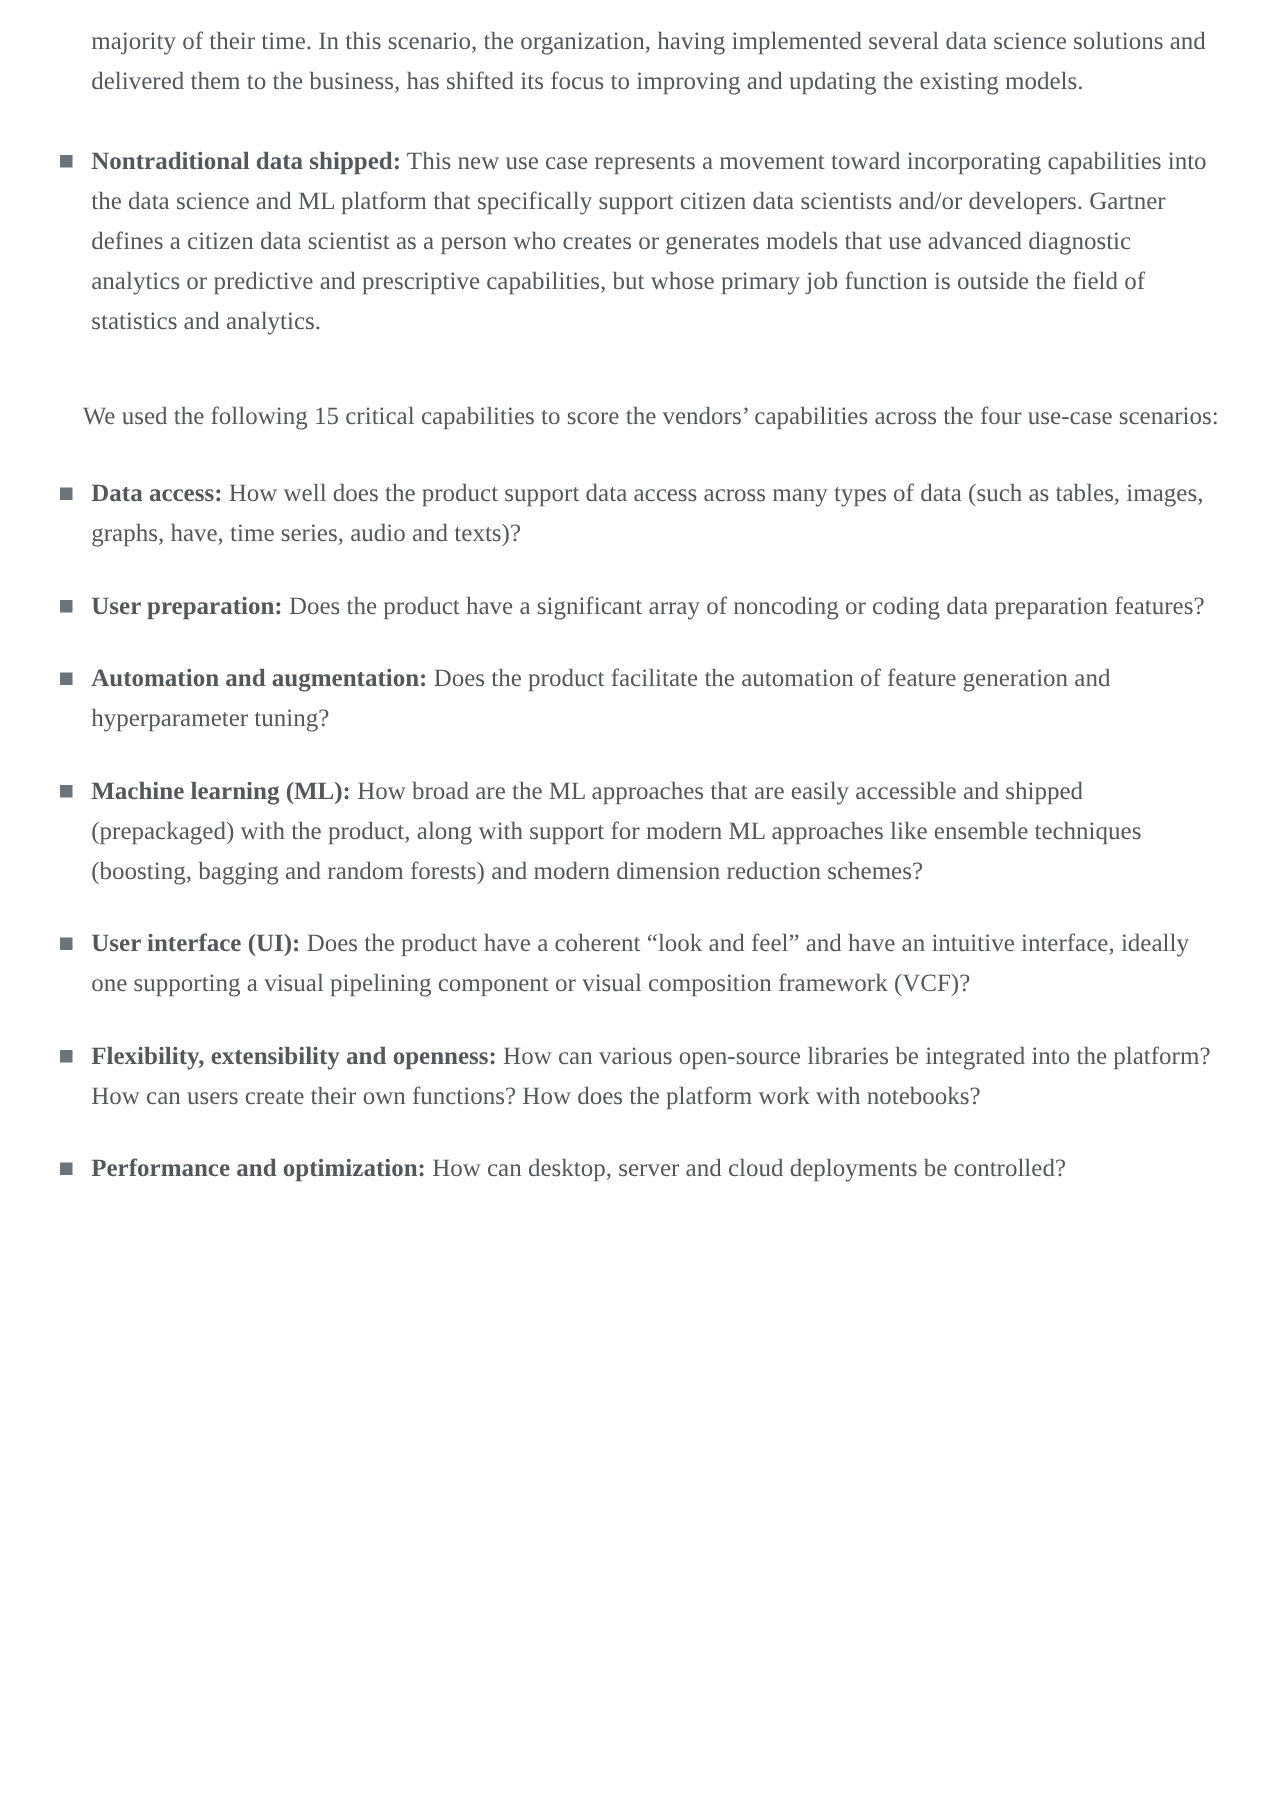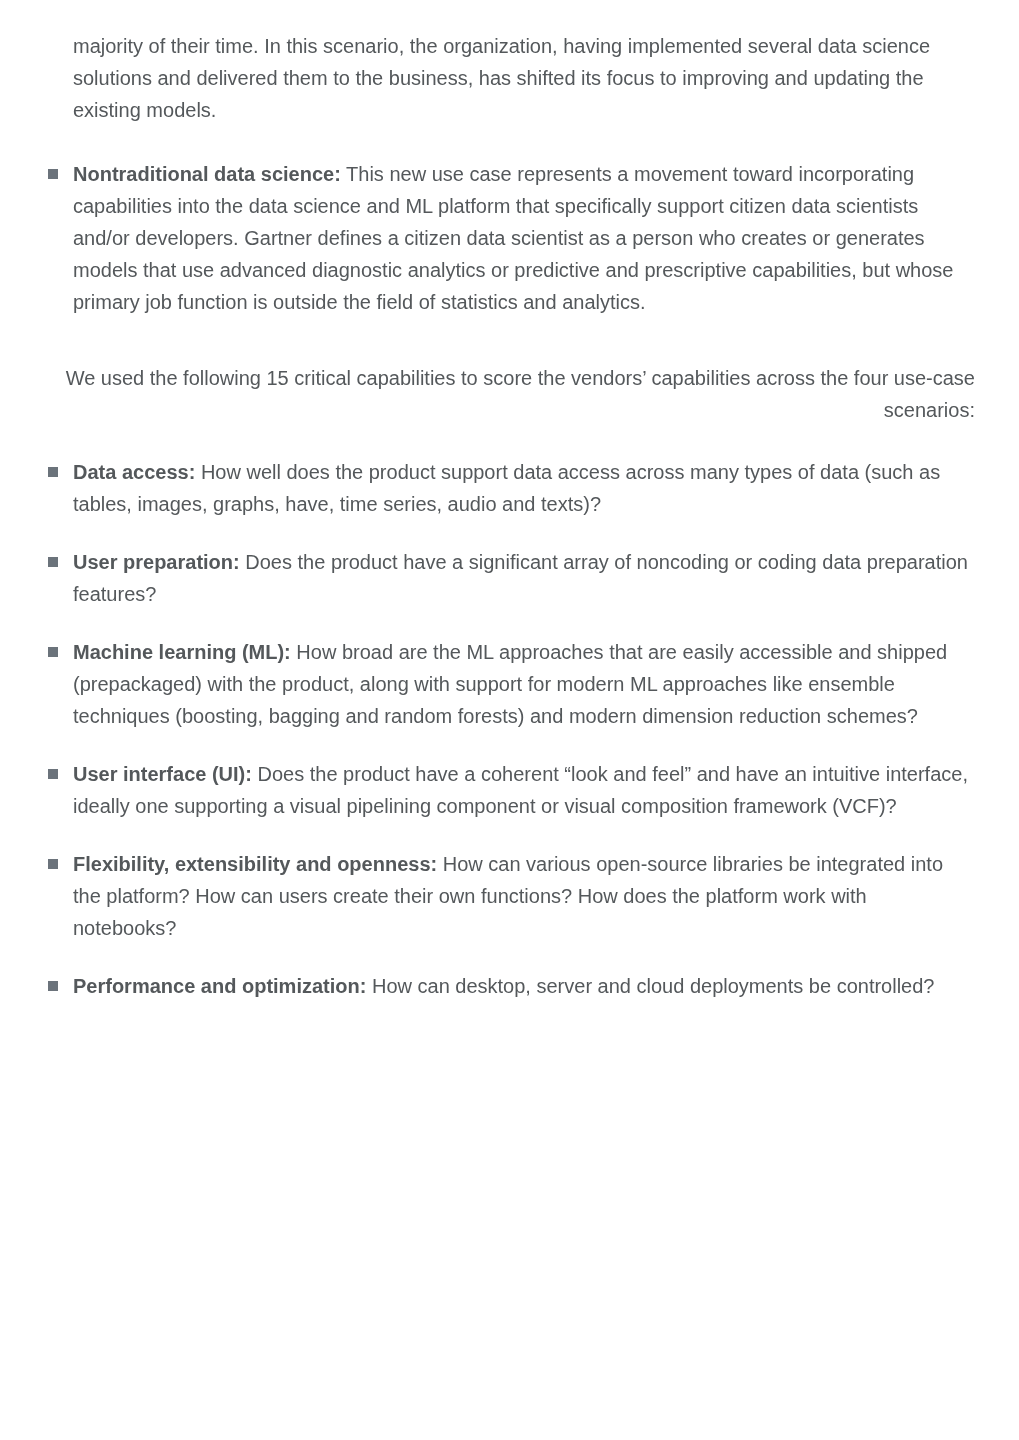--- a/index.html
+++ b/index.html
@@ -10,22 +10,23 @@
     overflow: hidden;
     font-family: "Liberation Sans", "DejaVu Sans", sans-serif;
     font-size: 20px;
     line-height: 32px;
     color: var(--text-color, #54585b);
     -webkit-font-smoothing: antialiased;
   }
   .page {
     width: 100%;
     height: 100%;
-    padding: 30px 44px 0 42px;
+    padding: 17px 44px 0 42px;
     background: var(--page-bg, #ffffff);
+    font-family: Liberation Serif, serif;
   }
   p.indented { padding-left: 31px; }
   p.para { margin: 0 0 32px 0; }
   p.intro { margin: 0 0 30px 0; text-align: right; }
   ul.bullet-list {
     list-style: none;
     margin: 0 0 44px 0;
     padding: 0;
   }
   ul.bullet-list.capabilities { margin-bottom: 0; }
@@ -48,37 +49,42 @@
 </head>
 <body>
 
 <div class="page">
 
   <p class="para indented">majority of their time. In this scenario, the organization, having implemented several data science solutions and delivered them to the business, has shifted its focus to improving and updating the existing models.</p>
 
   <ul class="bullet-list">
     <li>
       <span class="marker"></span>
-      <span class="b">Nontraditional data science:</span>
+      <span class="b">Nontraditional data shipped:</span>
       <span>This new use case represents a movement toward incorporating capabilities into the data science and ML platform that specifically support citizen data scientists and/or developers. Gartner defines a citizen data scientist as a person who creates or generates models that use advanced diagnostic analytics or predictive and prescriptive capabilities, but whose primary job function is outside the field of statistics and analytics.</span>
     </li>
   </ul>
 
   <p class="intro">We used the following 15 critical capabilities to score the vendors’ capabilities across the four use-case scenarios:</p>
 
   <ul class="bullet-list capabilities">
     <li>
       <span class="marker"></span>
       <span class="b">Data access:</span>
       <span>How well does the product support data access across many types of data (such as tables, images, graphs, have, time series, audio and texts)?</span>
     </li>
     <li>
       <span class="marker"></span>
       <span class="b">User preparation:</span>
       <span>Does the product have a significant array of noncoding or coding data preparation features?</span>
+    </li>
+    <li>
+      <span class="marker"></span>
+      <span class="b">Automation and augmentation:</span>
+      <span>Does the product facilitate the automation of feature generation and hyperparameter tuning?</span>
     </li>
     <li>
       <span class="marker"></span>
       <span class="b">Machine learning (ML):</span>
       <span>How broad are the ML approaches that are easily accessible and shipped (prepackaged) with the product, along with support for modern ML approaches like ensemble techniques (boosting, bagging and random forests) and modern dimension reduction schemes?</span>
     </li>
     <li>
       <span class="marker"></span>
       <span class="b">User interface (UI):</span>
       <span>Does the product have a coherent “look and feel” and have an intuitive interface, ideally one supporting a visual pipelining component or visual composition framework (VCF)?</span>

